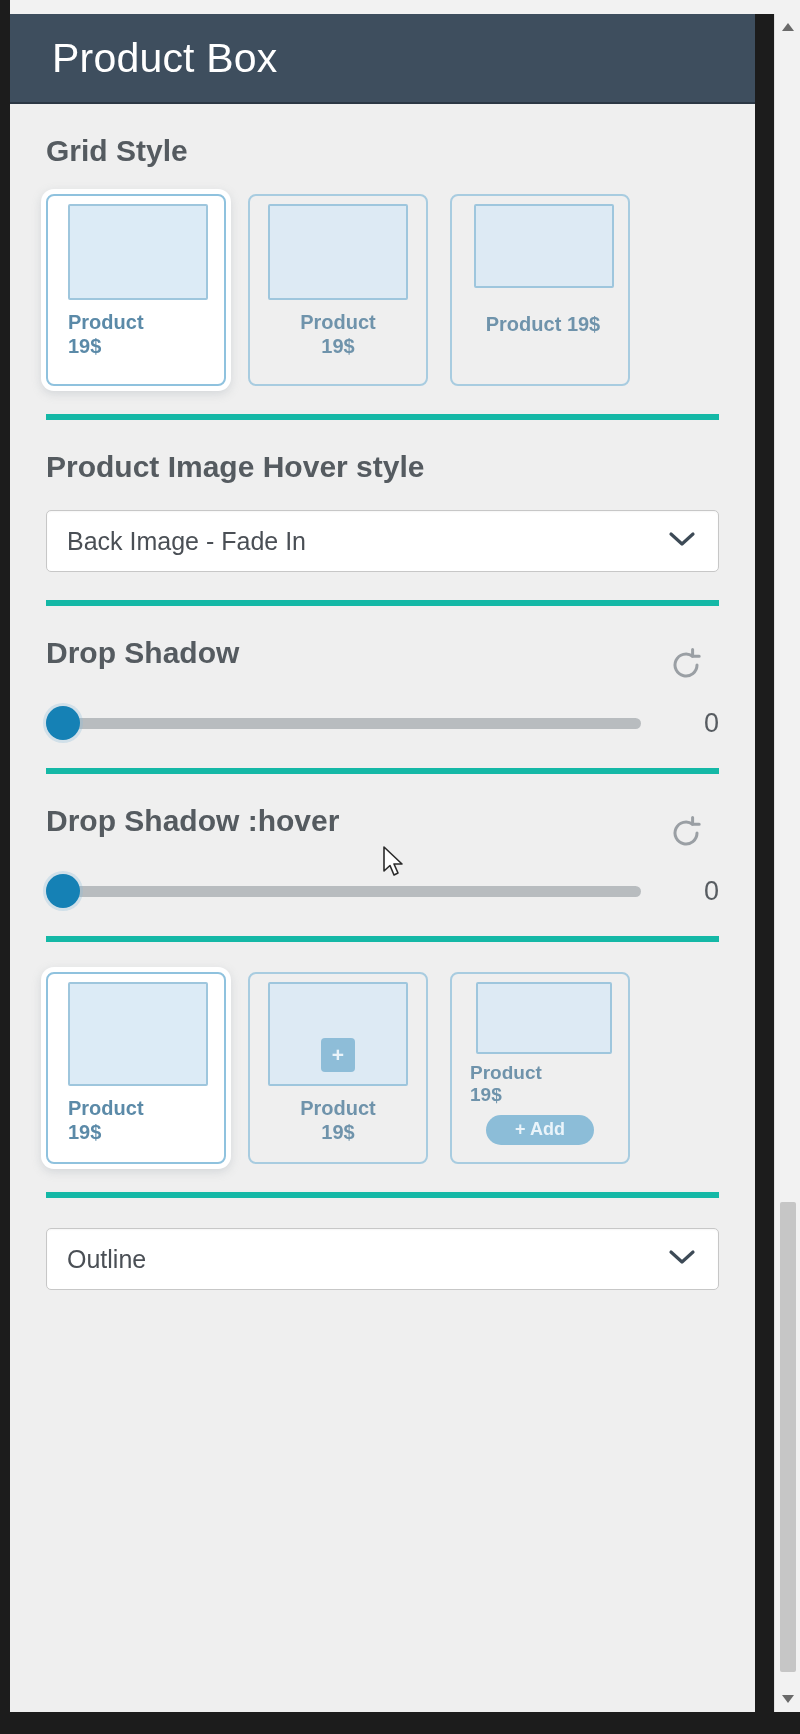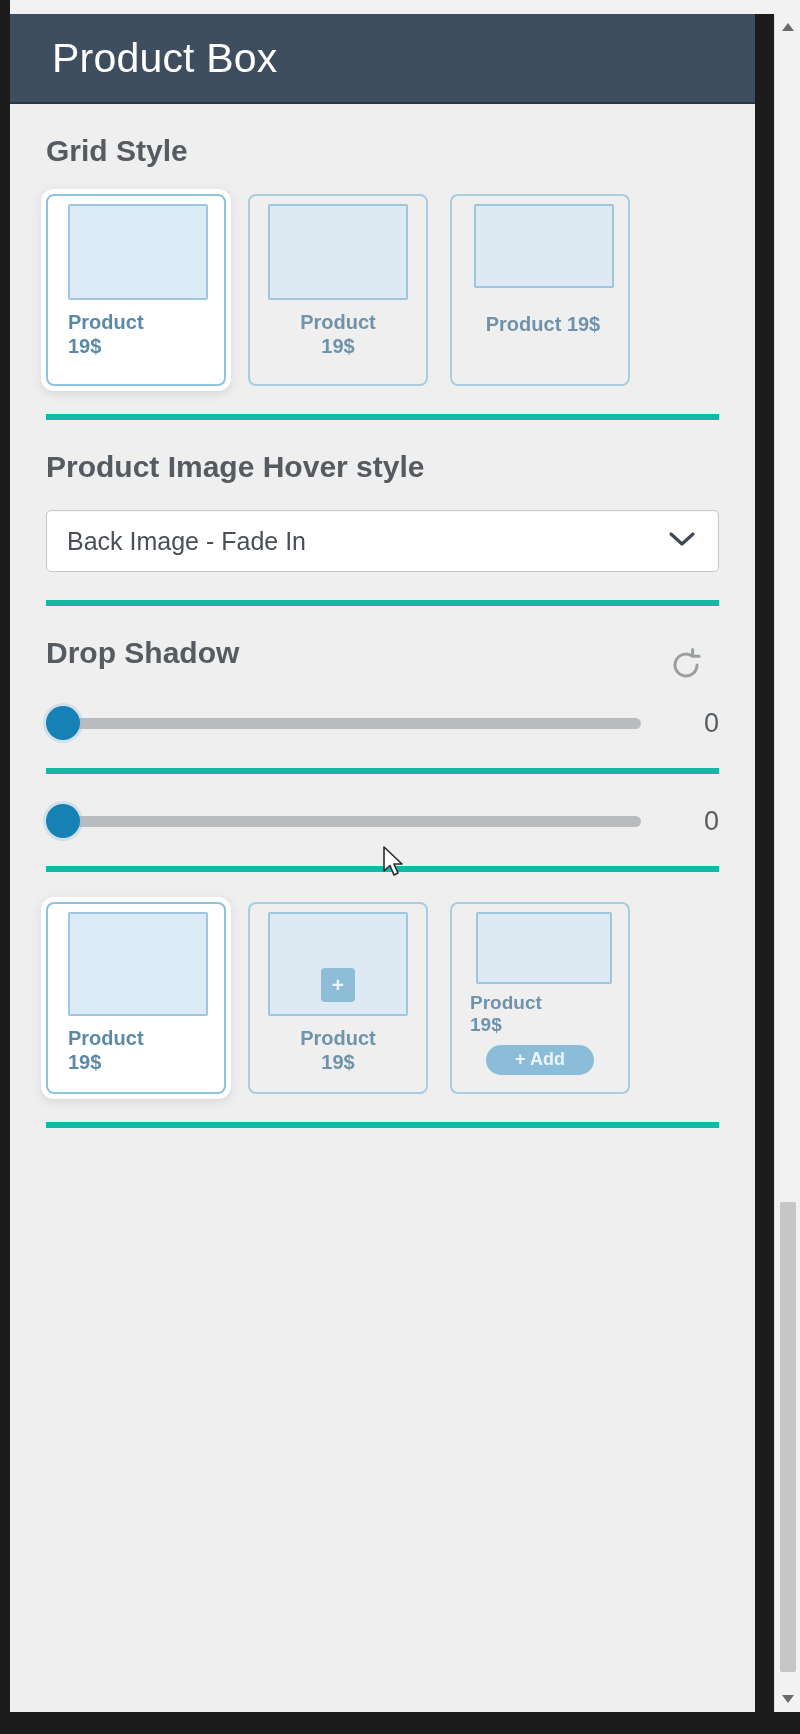--- a/index.html
+++ b/index.html
@@ -386,20 +386,29 @@
         <div class="slider-row">
           <div class="slider-track-wrap">
             <div class="slider-track"></div>
             <div class="slider-handle"></div>
           </div>
           <div class="slider-value">0</div>
         </div>
       </div>
 
       <div class="control">
+        <div class="slider-head">
+          <div class="control-label" style="margin-bottom:0">Drop Shadow :hover</div>
+          <span class="reset-icon">
+            <svg width="34" height="34" viewBox="0 0 34 34">
+              <path d="M28 17 a11 11 0 1 1 -4.4 -8.8" fill="none" stroke="#9a9fa4" stroke-width="3" stroke-linecap="round"></path>
+              <path d="M23.6 8.2 L23.6 1.6 M23.6 8.2 L30.2 8.2" fill="none" stroke="#9a9fa4" stroke-width="3" stroke-linecap="round"></path>
+            </svg>
+          </span>
+        </div>
 
         <div class="slider-row">
           <div class="slider-track-wrap">
             <div class="slider-track"></div>
             <div class="slider-handle"></div>
           </div>
           <div class="slider-value">0</div>
         </div>
       </div>
 
@@ -437,20 +446,30 @@
               </div>
               <div class="add-pill">+ Add</div>
             </div>
           </div>
 
         </div>
       </div>
 
       <div class="control">
 
+        <div class="select-wrap">
+          <div class="select-box">
+            <span>Outline</span>
+          </div>
+          <span class="select-caret">
+            <svg width="30" height="20" viewBox="0 0 30 20">
+              <path d="M4 5 L15 15 L26 5" fill="none" stroke="#3d4a56" stroke-width="3.2" stroke-linecap="round" stroke-linejoin="round"></path>
+            </svg>
+          </span>
+        </div>
       </div>
 
     </div>
   </div>
 
   <div class="scrollbar">
     <div class="sb-arrow up">
       <svg width="14" height="10" viewBox="0 0 14 10">
         <path d="M7 1 L13 9 L1 9 Z" fill="#6a6a6a"></path>
       </svg>

